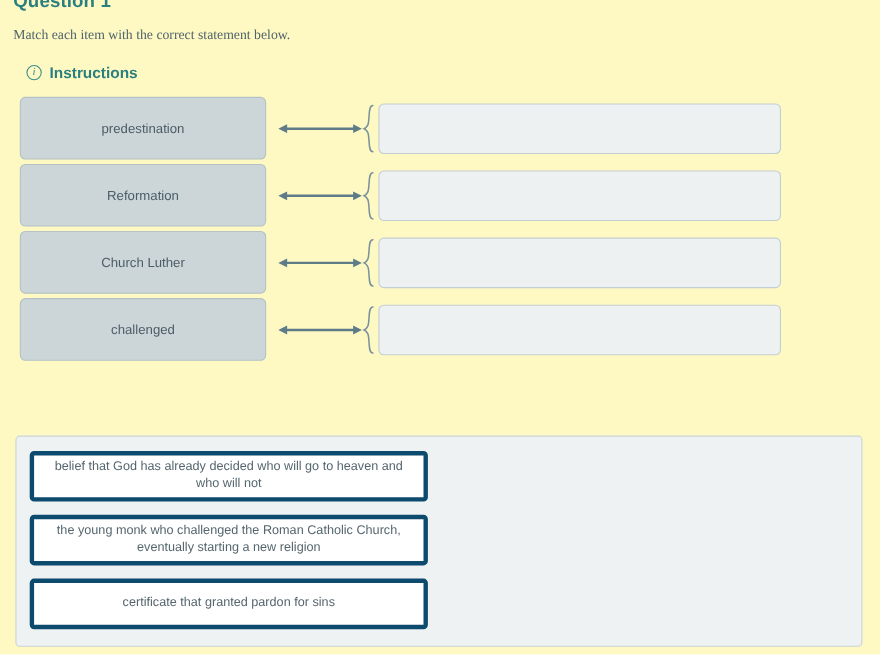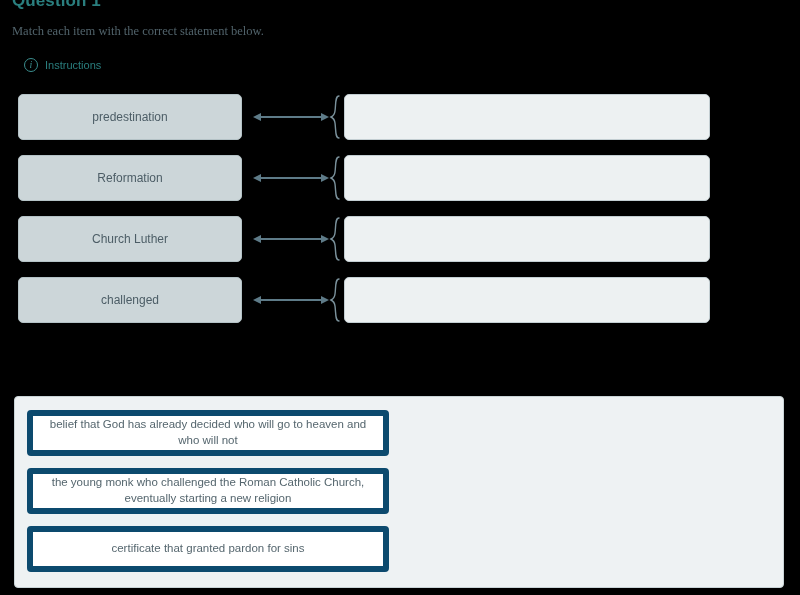--- a/index.html
+++ b/index.html
@@ -8,21 +8,21 @@
     width: 800px; height: 595px;
     background: #ffffff;
     font-family: "Liberation Sans", sans-serif;
     overflow: hidden;
   }
 
   .page {
     position: relative;
     width: 800px;
     height: 595px;
-    background: #000000;
+    background: #fef9c3;
   }
 
   
   .question-title {
     position: absolute;
     left: 12px;
     top: -9px;
     font-size: 17px;
     font-weight: bold;
     color: #2a7f7f;
@@ -59,22 +59,22 @@
     align-items: center;
     justify-content: center;
     font-size: 10px;
     font-style: italic;
     font-family: "Liberation Serif", serif;
     color: #3b8e8e;
     line-height: 1;
     flex: none;
   }
   .instructions-label {
-    font-size: 11px;
-    font-weight: normal;
+    font-size: 14px;
+    font-weight: bold;
     color: #2a7f7f;
     white-space: nowrap;
   }
 
   
   .match-area {
     position: absolute;
     left: 0;
     top: 92px;
     width: 800px;
@@ -83,21 +83,21 @@
     position: relative;
     height: 49px;
     margin-bottom: 12px;
     display: flex;
     align-items: center;
   }
 
   .term-box {
     width: 224px;
     margin-left: 18px;
-    height: 46px;
+    height: 57px;
     background: #ccd6d9;
     border: 1px solid #b4c2c6;
     border-radius: 5px;
     display: flex;
     align-items: center;
     justify-content: center;
     text-align: center;
     font-size: 12px;
     color: #4c5d66;
     padding: 2px 8px;
@@ -146,21 +146,21 @@
     padding: 13px 12px;
     display: flex;
     flex-wrap: wrap;
     align-content: flex-start;
     gap: 12px 24px;
   }
   .answer-card {
     width: 362px;
     height: 46px;
     background: #ffffff;
-    border: 6px solid #0c4a6e;
+    border: 4px solid #0c4a6e;
     border-radius: 4px;
     display: flex;
     align-items: center;
     justify-content: center;
     text-align: center;
     font-size: 11.5px;
     line-height: 1.35;
     color: #55666e;
     padding: 3px 10px;
     cursor: grab;

